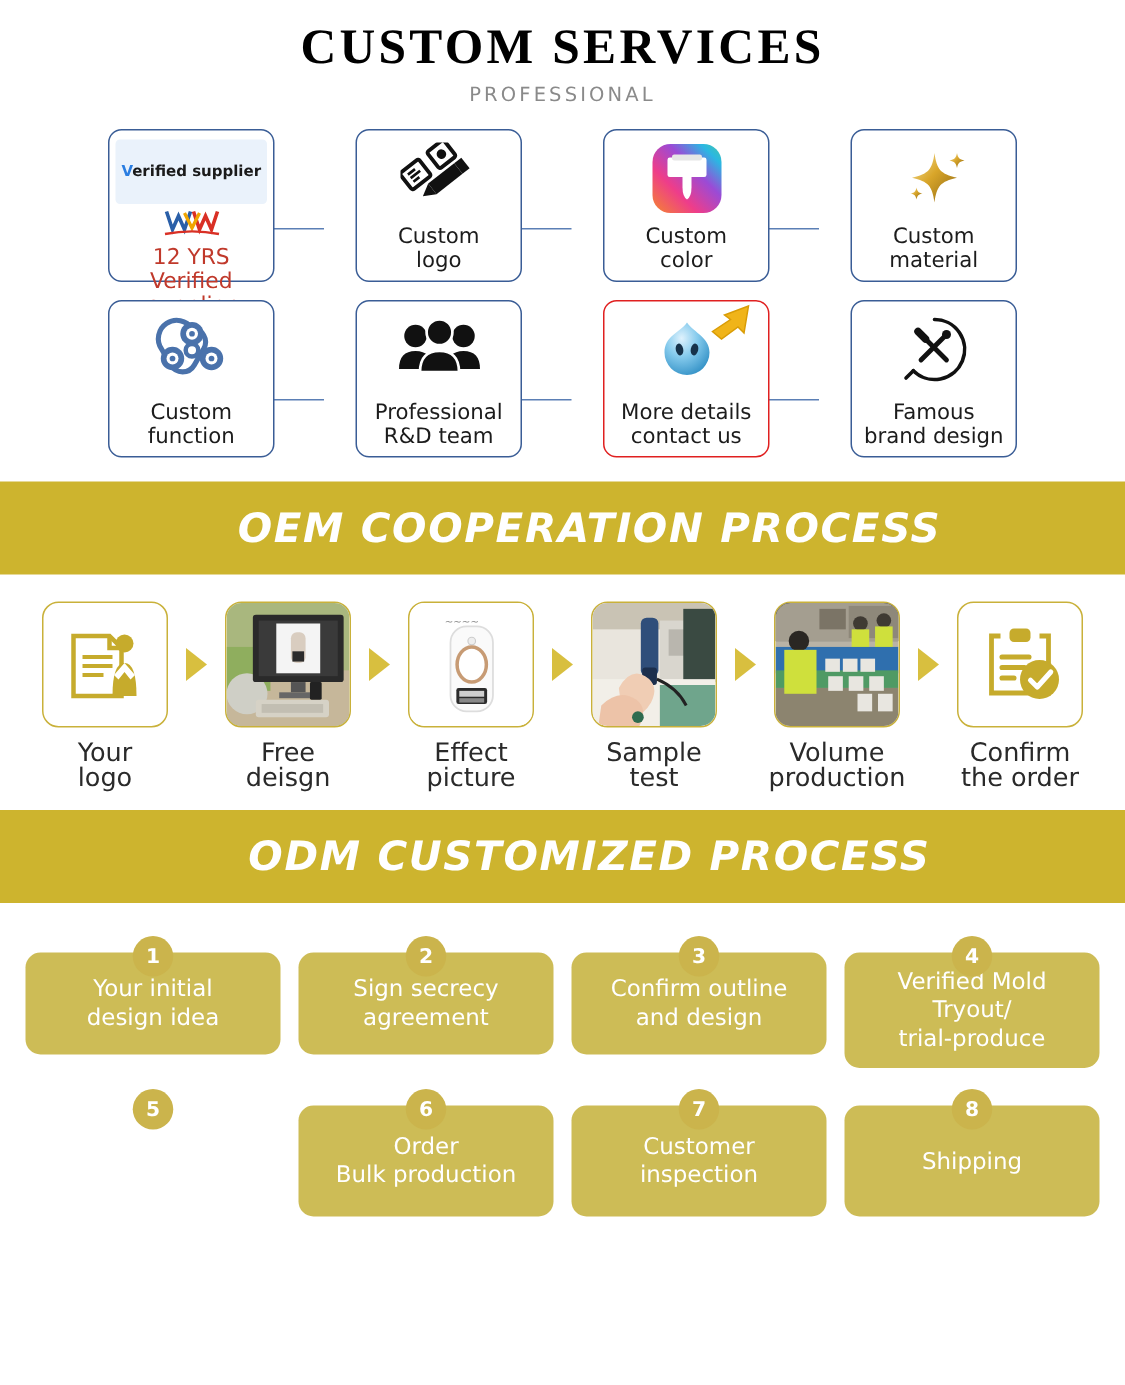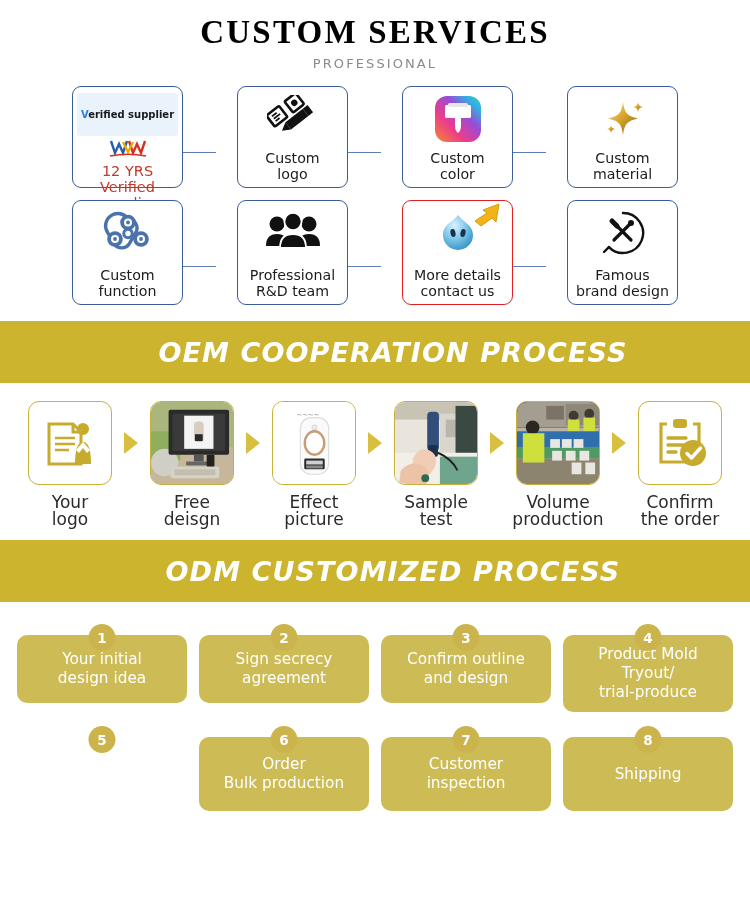--- a/index.html
+++ b/index.html
@@ -539,21 +539,21 @@
       <div class="odm-badge">3</div>
       <div class="odm-card">
         <div class="odm-text">Confirm outline
 and design</div>
       </div>
     </div>
 
     <div class="odm-card-wrap">
       <div class="odm-badge">4</div>
       <div class="odm-card">
-        <div class="odm-text">Product Mold
+        <div class="odm-text">Verified Mold
 Tryout/
 trial-produce</div>
       </div>
     </div>
 
     <div class="odm-card-wrap odm-row-2">
       <div class="odm-badge">5</div>
     </div>
 
     <div class="odm-card-wrap odm-row-2">

